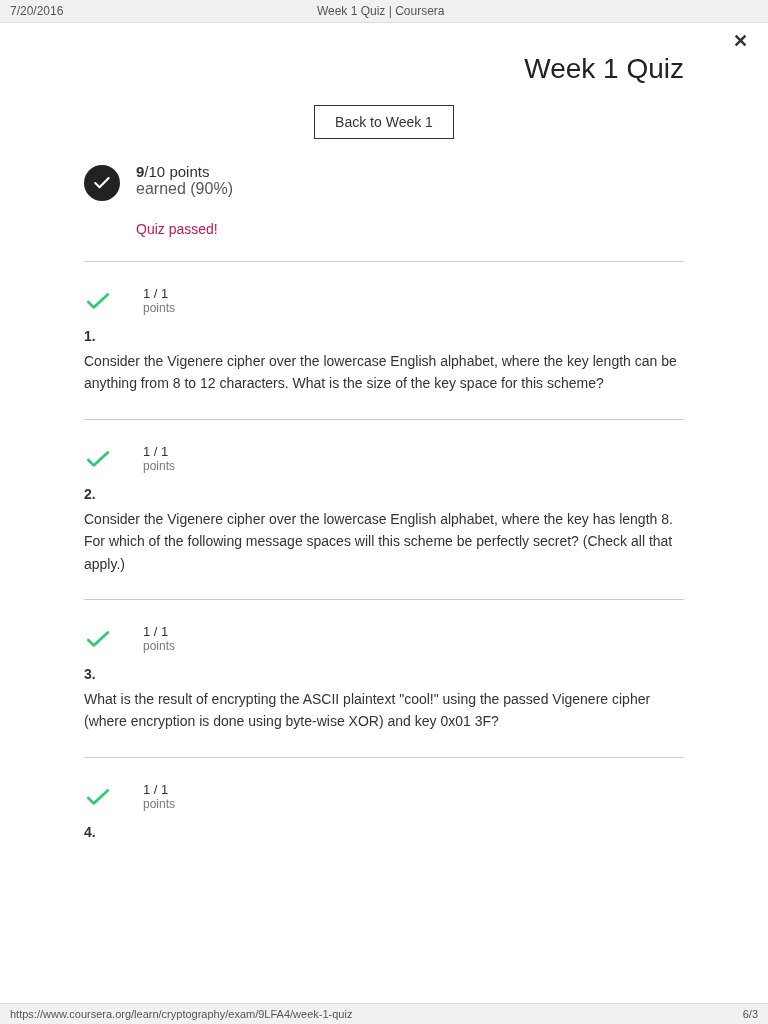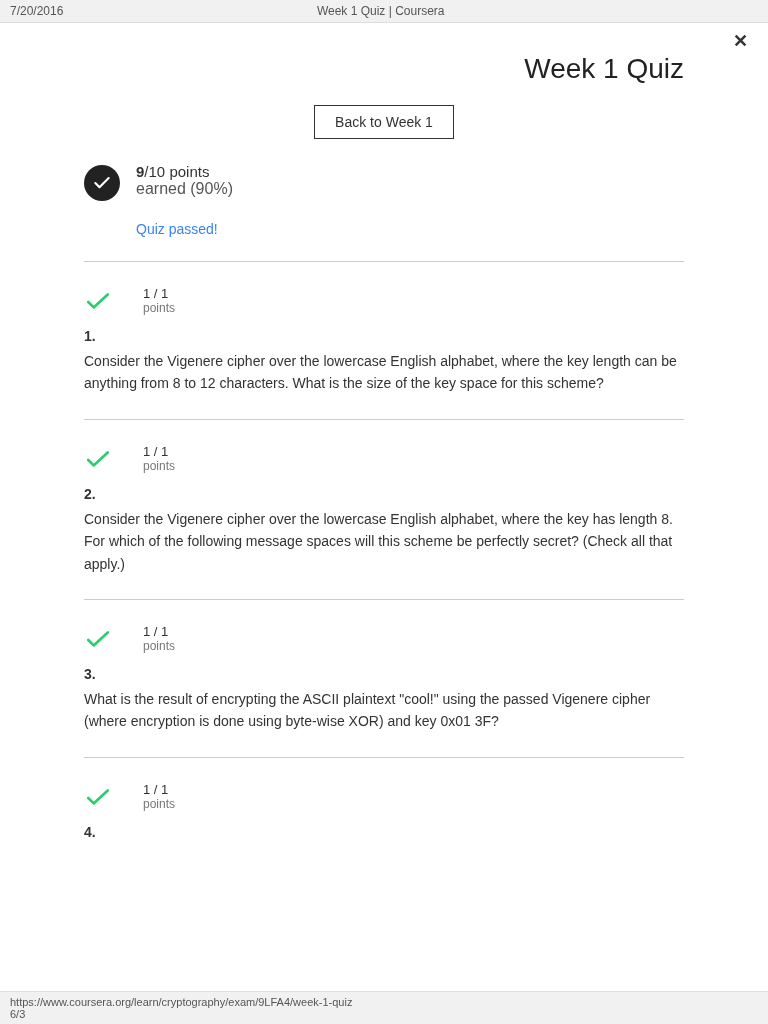--- a/index.html
+++ b/index.html
@@ -105,21 +105,21 @@
       font-weight: bold;
     }
 
     .score-info .score-pct {
       font-size: 16px;
       color: #555;
     }
 
     .quiz-passed {
       font-size: 14px;
-      color: #3b82f6;
+      color: #be185d;
       margin-top: 8px;
       margin-left: 52px;
     }
 
     .divider {
       border: none;
       border-top: 1px solid #ccc;
       margin: 24px 0;
     }
 
@@ -182,21 +182,20 @@
       bottom: 0;
       left: 0;
       right: 0;
       background: #f1f1f1;
       border-top: 1px solid #ddd;
       padding: 4px 10px;
       font-size: 11px;
       color: #555;
       display: flex;
       justify-content: space-between;
-      flex-direction: column;
     }
   </style>
 </head>
 <body>
 
 <div class="browser-bar">
   <span>7/20/2016</span>
   <span class="title">Week 1 Quiz | Coursera</span>
   <span style="width:60px;"></span>
 </div>

